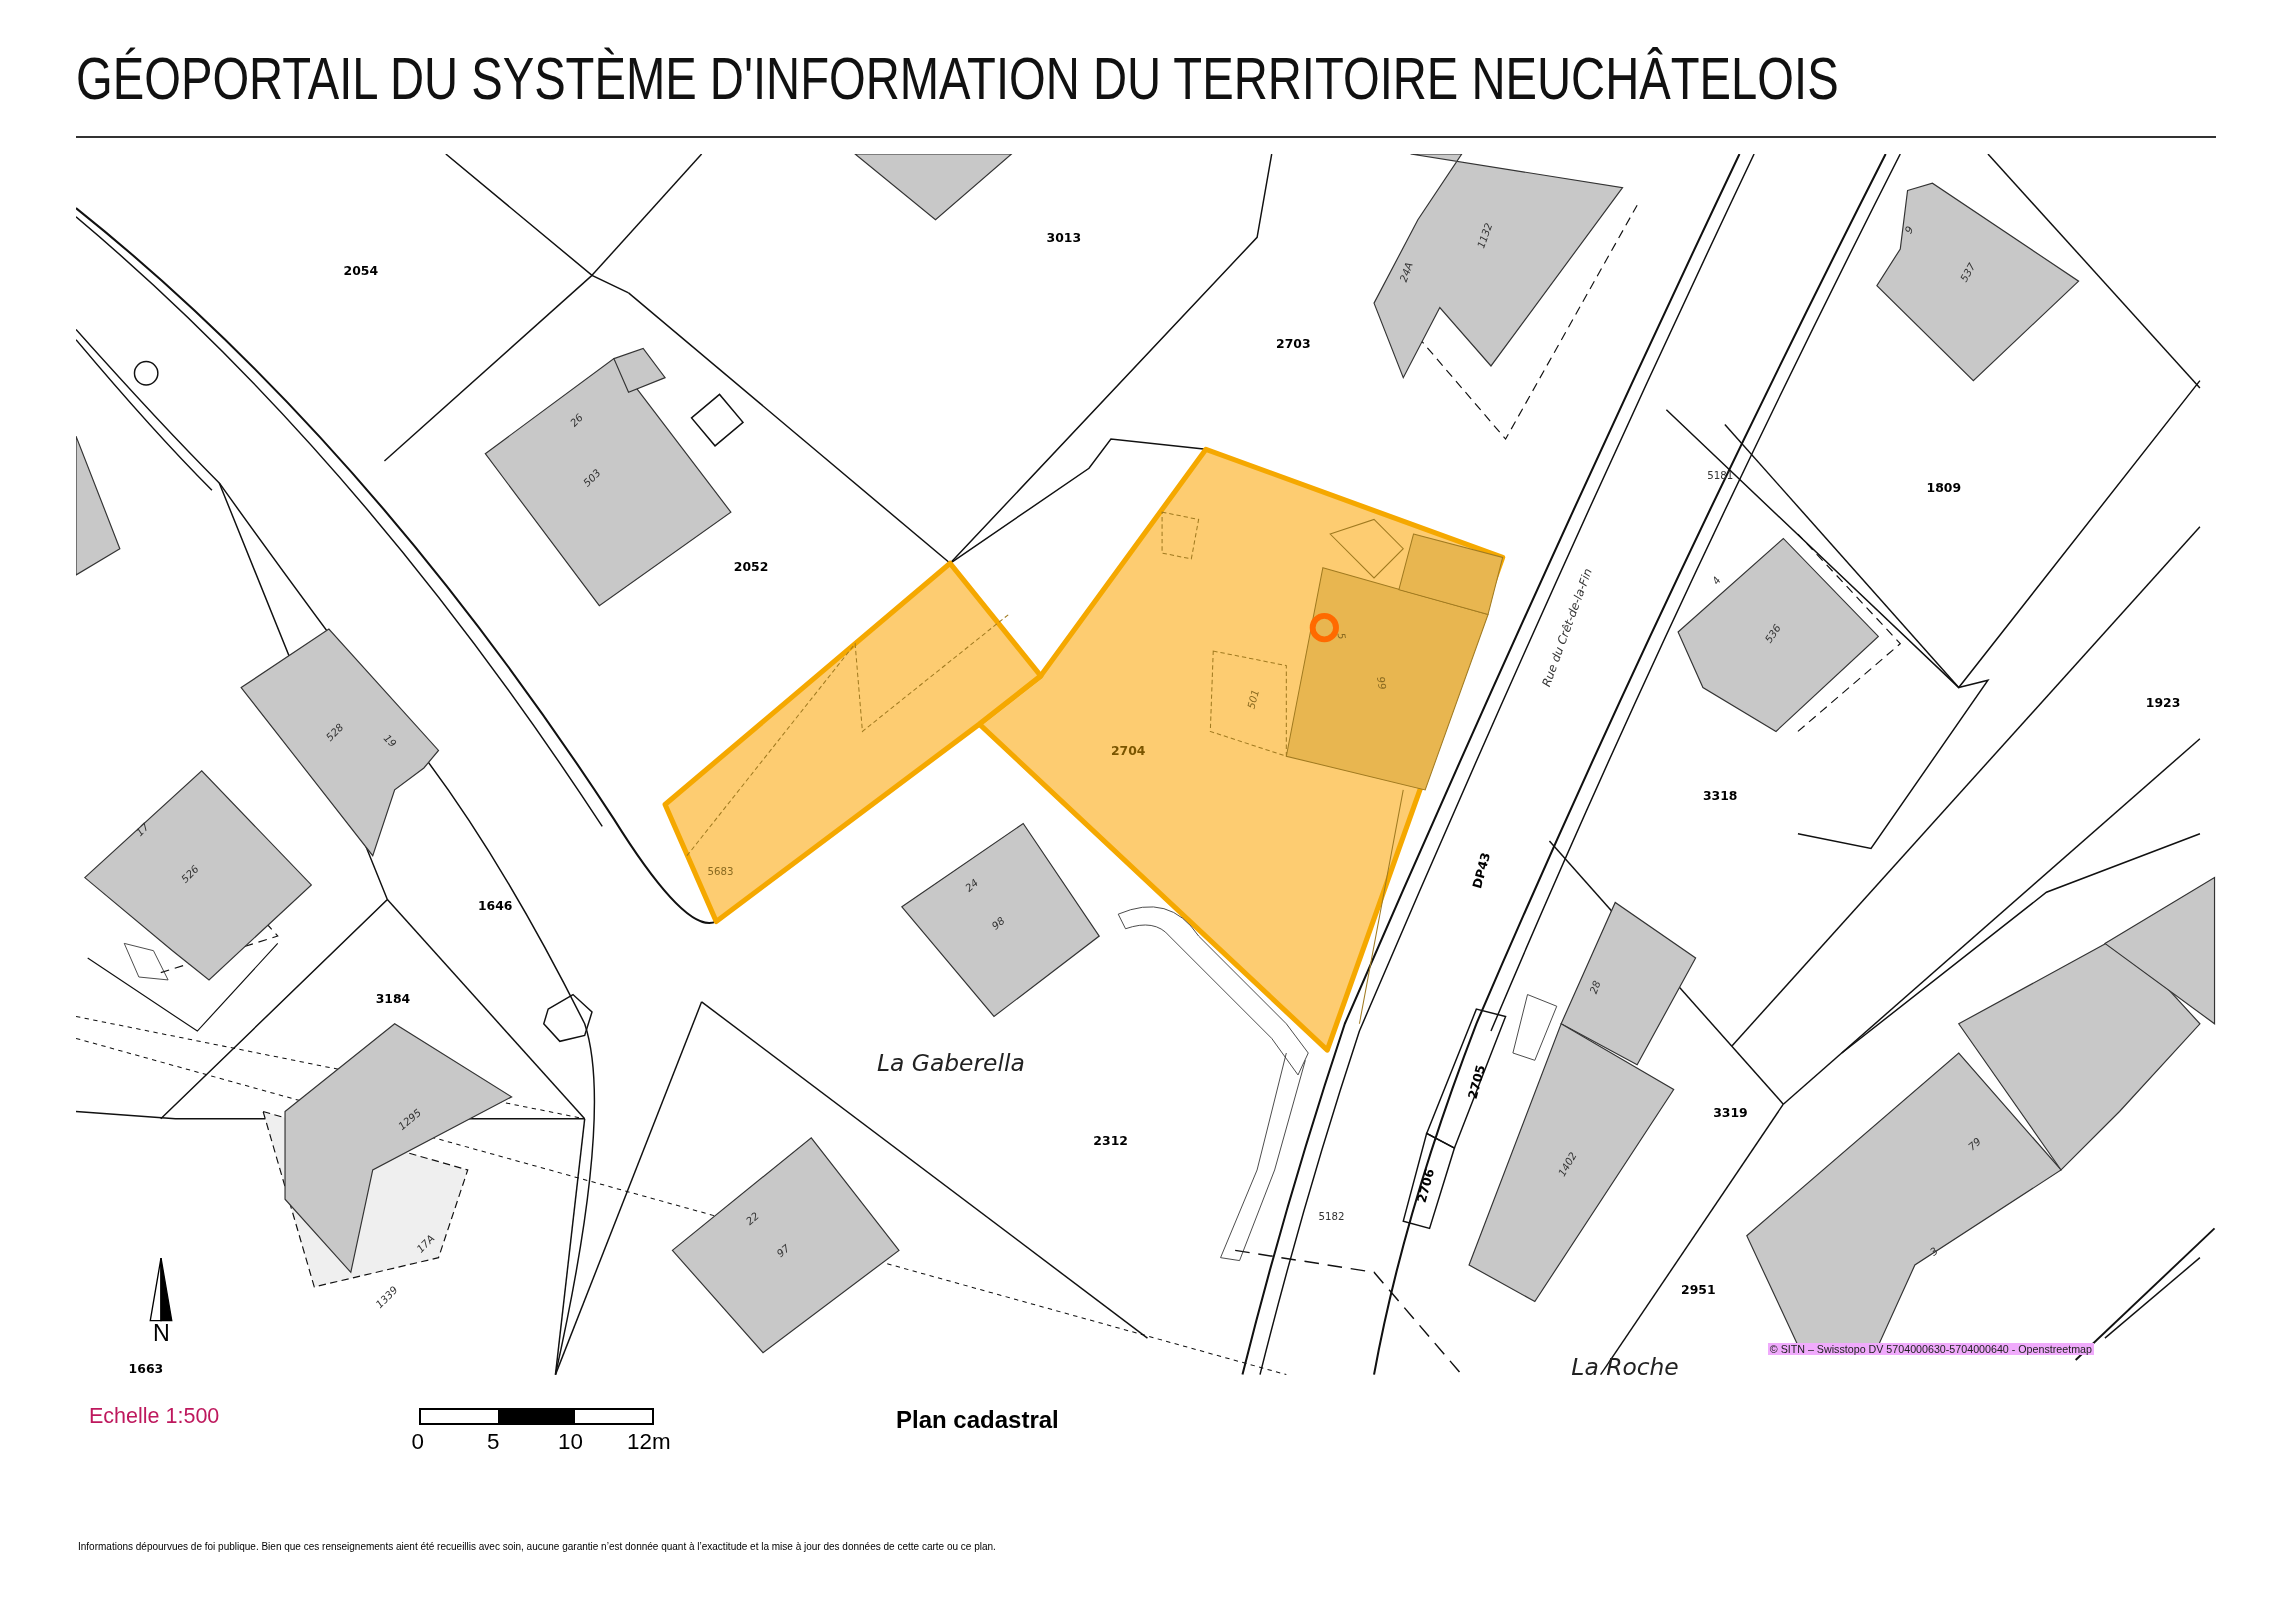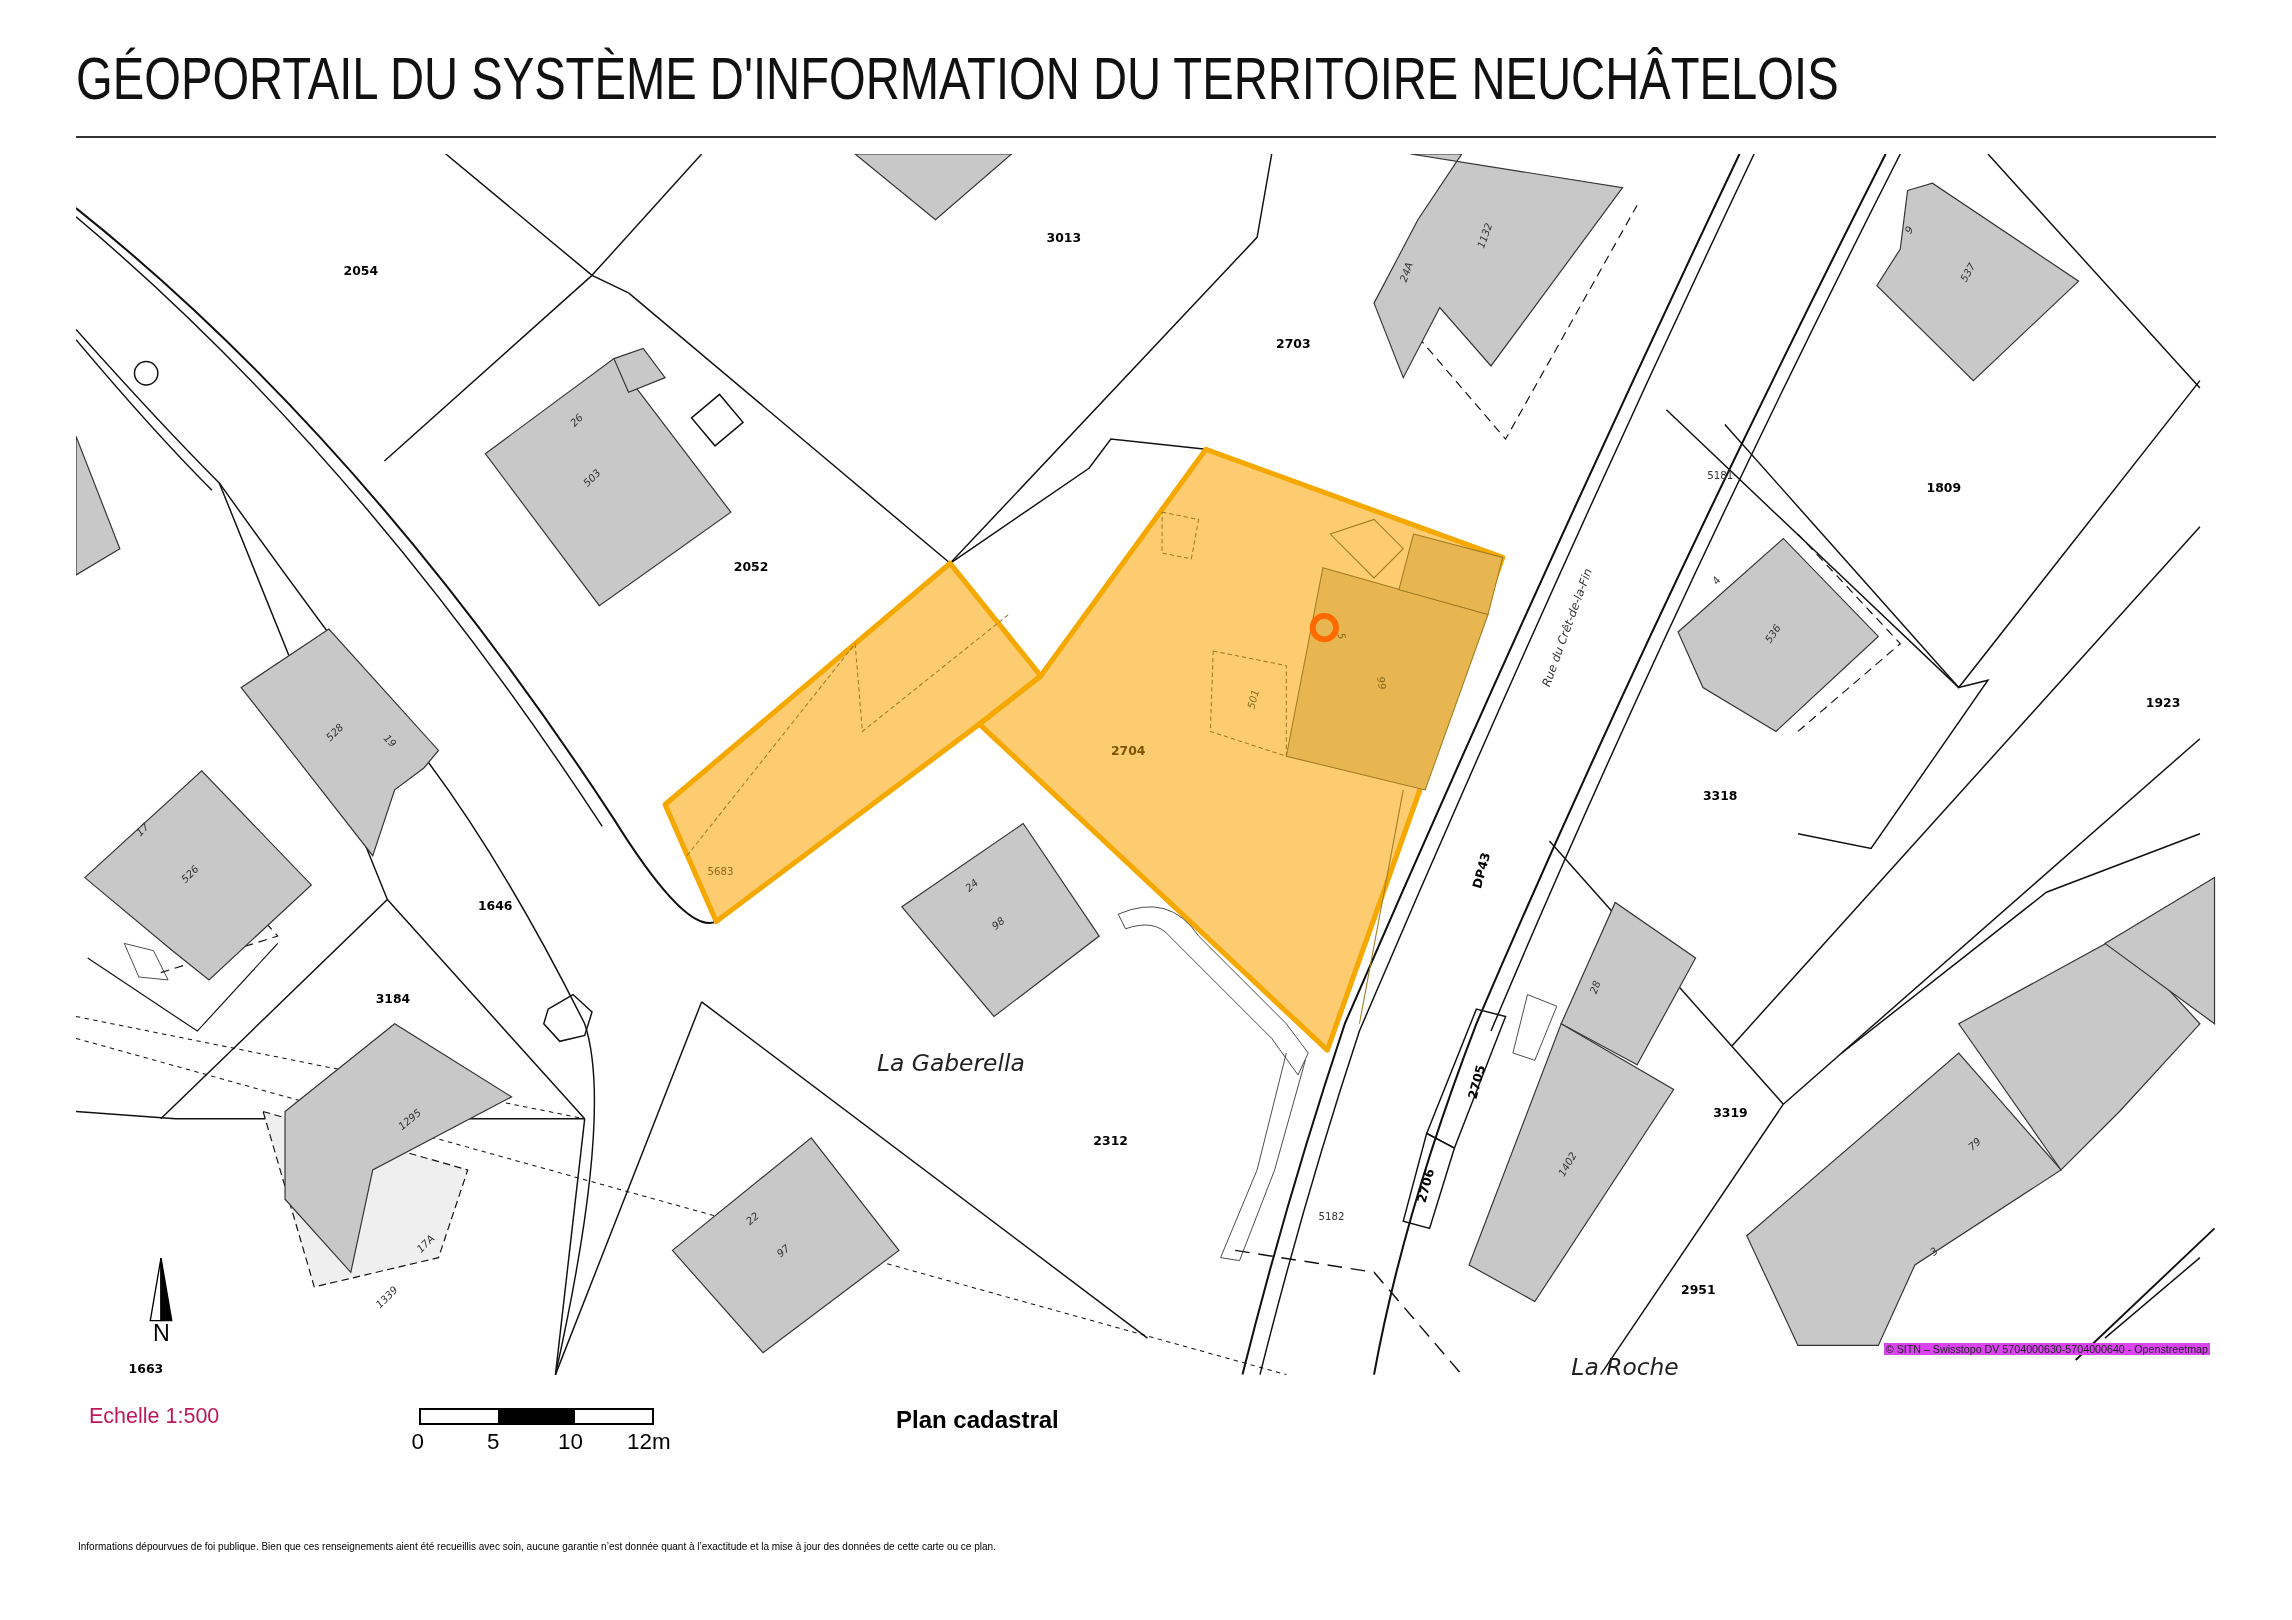--- a/index.html
+++ b/index.html
@@ -20,21 +20,21 @@
   .map { position:absolute; left:76px; top:154px; width:2140px; height:1225px; overflow:hidden; background:#fff; }
   .map svg { position:absolute; left:0; top:0; width:2140px; height:1225px; }
   .scale-label { position:absolute; left:89px; top:1404px; font-size:21.5px; color:#be185d; }
   .scalebar { position:absolute; left:419px; top:1408px; width:231px; height:12.5px; border:2.7px solid #000; display:flex; }
   .scalebar .seg { flex:1; height:100%; }
   .scalebar .seg.black { background:#000; }
   .scale-ticks { position:absolute; left:408px; top:1429px; width:287px; height:27px; font-size:22.4px; }
   .scale-ticks span { position:absolute; top:0; }
   .plan-title { position:absolute; left:896px; top:1406px; font-size:24px; font-weight:700; }
   .disclaimer { position:absolute; left:78px; top:1537px; width:940px; font-size:10px; line-height:19px; color:#000; }
-  .copyright { position:absolute; left:1884px; top:1343px; font-size:10.7px; color:#222; background:#d946ef; padding:0 1.8px; white-space:nowrap;text-align:right; }
+  .copyright { position:absolute; left:1768px; top:1343px; font-size:10.7px; color:#222; background:#f0abfc; padding:0 1.8px; white-space:nowrap;text-align:right; }
   .north { position:absolute; left:143px; top:1258px; width:36px; height:85px; }
   .map-text-b { font-family:"DejaVu Sans", sans-serif; font-weight:700; font-size:8.5px; fill:#000; }
   .map-text-i { font-family:"DejaVu Sans", sans-serif; font-style:italic; font-size:7px; fill:#333; }
   .map-text-place { font-family:"DejaVu Sans", sans-serif; font-style:italic; font-size:16px; fill:#222; }
   .map-text-road { font-family:"DejaVu Sans", sans-serif; font-style:italic; font-size:8px; fill:#333; }
   .map-text-sm { font-family:"DejaVu Sans", sans-serif; font-size:7px; fill:#333; }
 </style>
 </head>
 <body>
 

